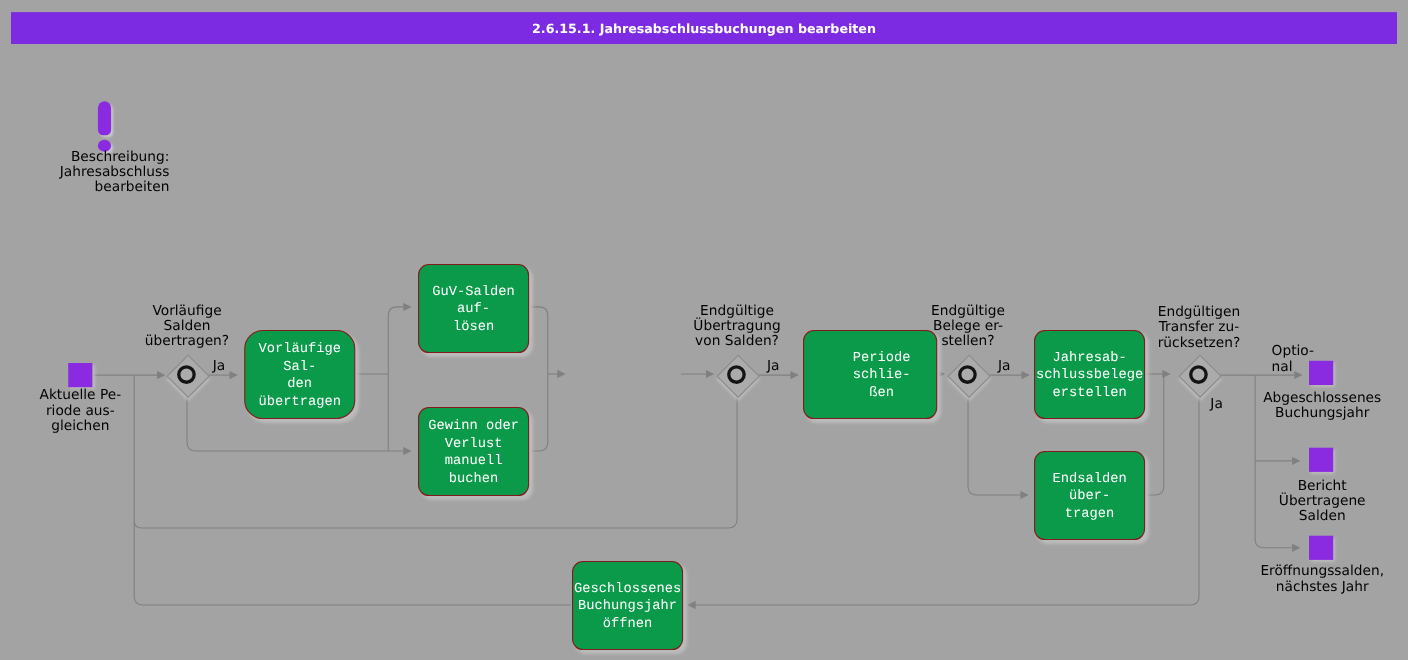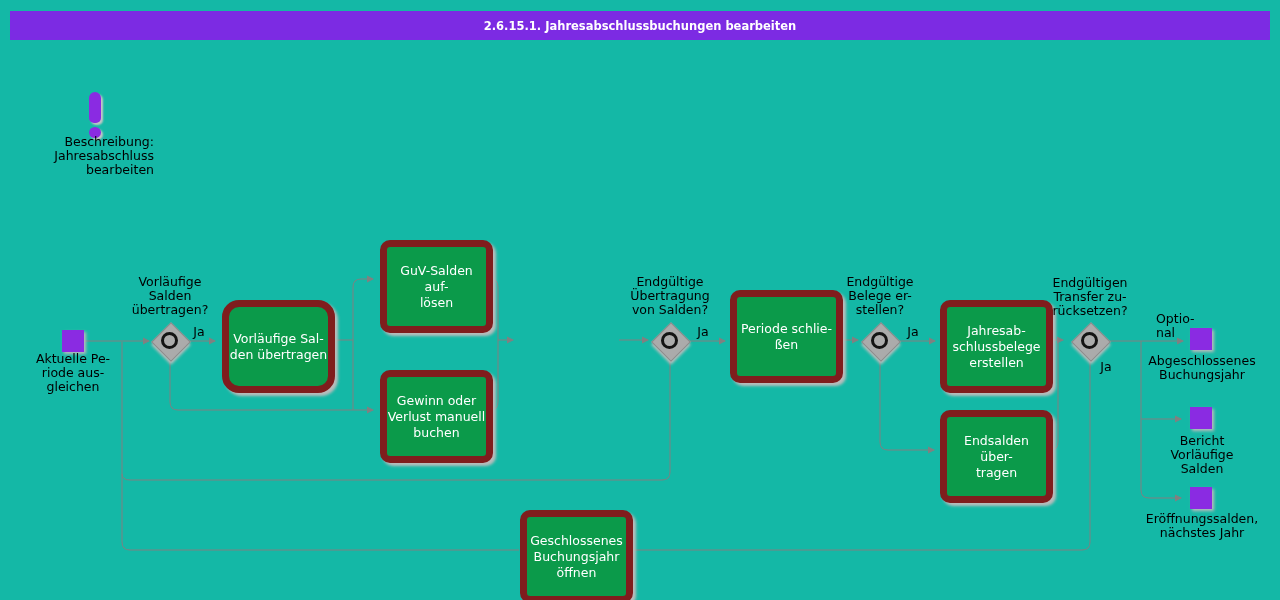--- a/index.html
+++ b/index.html
@@ -1,23 +1,23 @@
 <!DOCTYPE html>
 <html><head>
 <meta charset="utf-8">
 <style>
   html,body{margin:0;padding:0;background:#ffffff;}
   body{width:1280px;height:600px;overflow:hidden;font-family:"DejaVu Sans","Liberation Sans",sans-serif;}
-  .canvas{position:relative;width:1280px;height:600px;background:#14b8a6;}
+  .canvas{position:relative;width:1280px;height:600px;background:#a3a3a3;}
   .banner{position:absolute;left:10px;top:11px;width:1260px;height:29px;background:#7c2be3;
           color:#ffffff;font-size:11.5px;font-weight:bold;display:flex;align-items:center;justify-content:center;}
   svg.connectors{position:absolute;left:0;top:0;width:1280px;height:600px;}
-  .task{position:absolute;width:99px;height:79px;background:#0b9a4a;border:7px solid #7f1d1d;border-radius:10px;
+  .task{position:absolute;width:99px;height:79px;background:#0b9a4a;border:1px solid #7f1d1d;border-radius:10px;
         box-shadow:3px 3px 3px #bcbcbc;color:#ffffff;font-size:12.5px;line-height:16px;
-        display:flex;align-items:center;justify-content:center;text-align:center;white-space:pre-line;cursor:pointer;}
+        display:flex;align-items:center;justify-content:center;text-align:center;white-space:pre-line;cursor:pointer;font-family:Liberation Mono, monospace;}
   .event{position:absolute;width:22px;height:22px;background:#8a2be2;box-shadow:2px 2px 3px #bcbcbc;cursor:pointer;}
   .lbl{position:absolute;color:#000000;font-size:12.5px;line-height:14px;text-align:center;white-space:pre-line;}
   .lbl.left{text-align:left;}
   .gateway{position:absolute;width:40px;height:40px;}
   .gateway .diamond{position:absolute;left:7px;top:7px;width:26px;height:26px;background:#ababab;
         border:1px solid #8a8a8a;transform:rotate(45deg);box-shadow:2px 2px 3px #bdbdbd;}
   .gateway .ring{position:absolute;left:11px;top:11px;width:11px;height:11px;border:3.5px solid #141414;border-radius:50%;}
   .excl-bar{position:absolute;left:89px;top:92px;width:12px;height:31px;background:#8a2be2;
         border-radius:6px 6px 5px 5px;box-shadow:2px 2px 2px #c6c6c6;}
   .excl-dot{position:absolute;left:89px;top:127px;width:12px;height:11px;background:#8a2be2;
@@ -78,21 +78,21 @@
 übertragen?</div>
   <div class="lbl" style="left:187px;top:325px;width:24px;">Ja</div>
 
   <div class="task" style="left:222px;top:300px;border-radius:17px;">Vorläufige Sal-
 den übertragen</div>
   <div class="task" style="left:380px;top:240px;">GuV-Salden auf-
 lösen</div>
   <div class="task" style="left:380px;top:370px;">Gewinn oder
 Verlust manuell
 buchen</div>
-  <div class="task" style="left:730px;top:290px;">Periode schlie-
+  <div class="task" style="left:730px;top:300px;padding-left:21px;">Periode schlie-
 ßen</div>
   <div class="task" style="left:940px;top:300px;">Jahresab-
 schlussbelege
 erstellen</div>
   <div class="task" style="left:940px;top:410px;">Endsalden über-
 tragen</div>
   <div class="task" style="left:520px;top:510px;">Geschlossenes
 Buchungsjahr
 öffnen</div>
 
@@ -124,20 +124,20 @@
   <div class="lbl" style="left:1094px;top:360px;width:24px;">Ja</div>
   <div class="lbl left" style="left:1156px;top:312px;width:42px;">Optio-
 nal</div>
 
   <div class="event" style="left:1190px;top:328px;"></div>
   <div class="lbl" style="left:1137px;top:354px;width:130px;">Abgeschlossenes
 Buchungsjahr</div>
 
   <div class="event" style="left:1190px;top:407px;"></div>
   <div class="lbl" style="left:1152px;top:434px;width:100px;">Bericht
-Vorläufige
+Übertragene
 Salden</div>
 
   <div class="event" style="left:1190px;top:487px;"></div>
   <div class="lbl" style="left:1137px;top:512px;width:130px;">Eröffnungssalden,
 nächstes Jahr</div>
 
 </div>
 
 </body></html>

